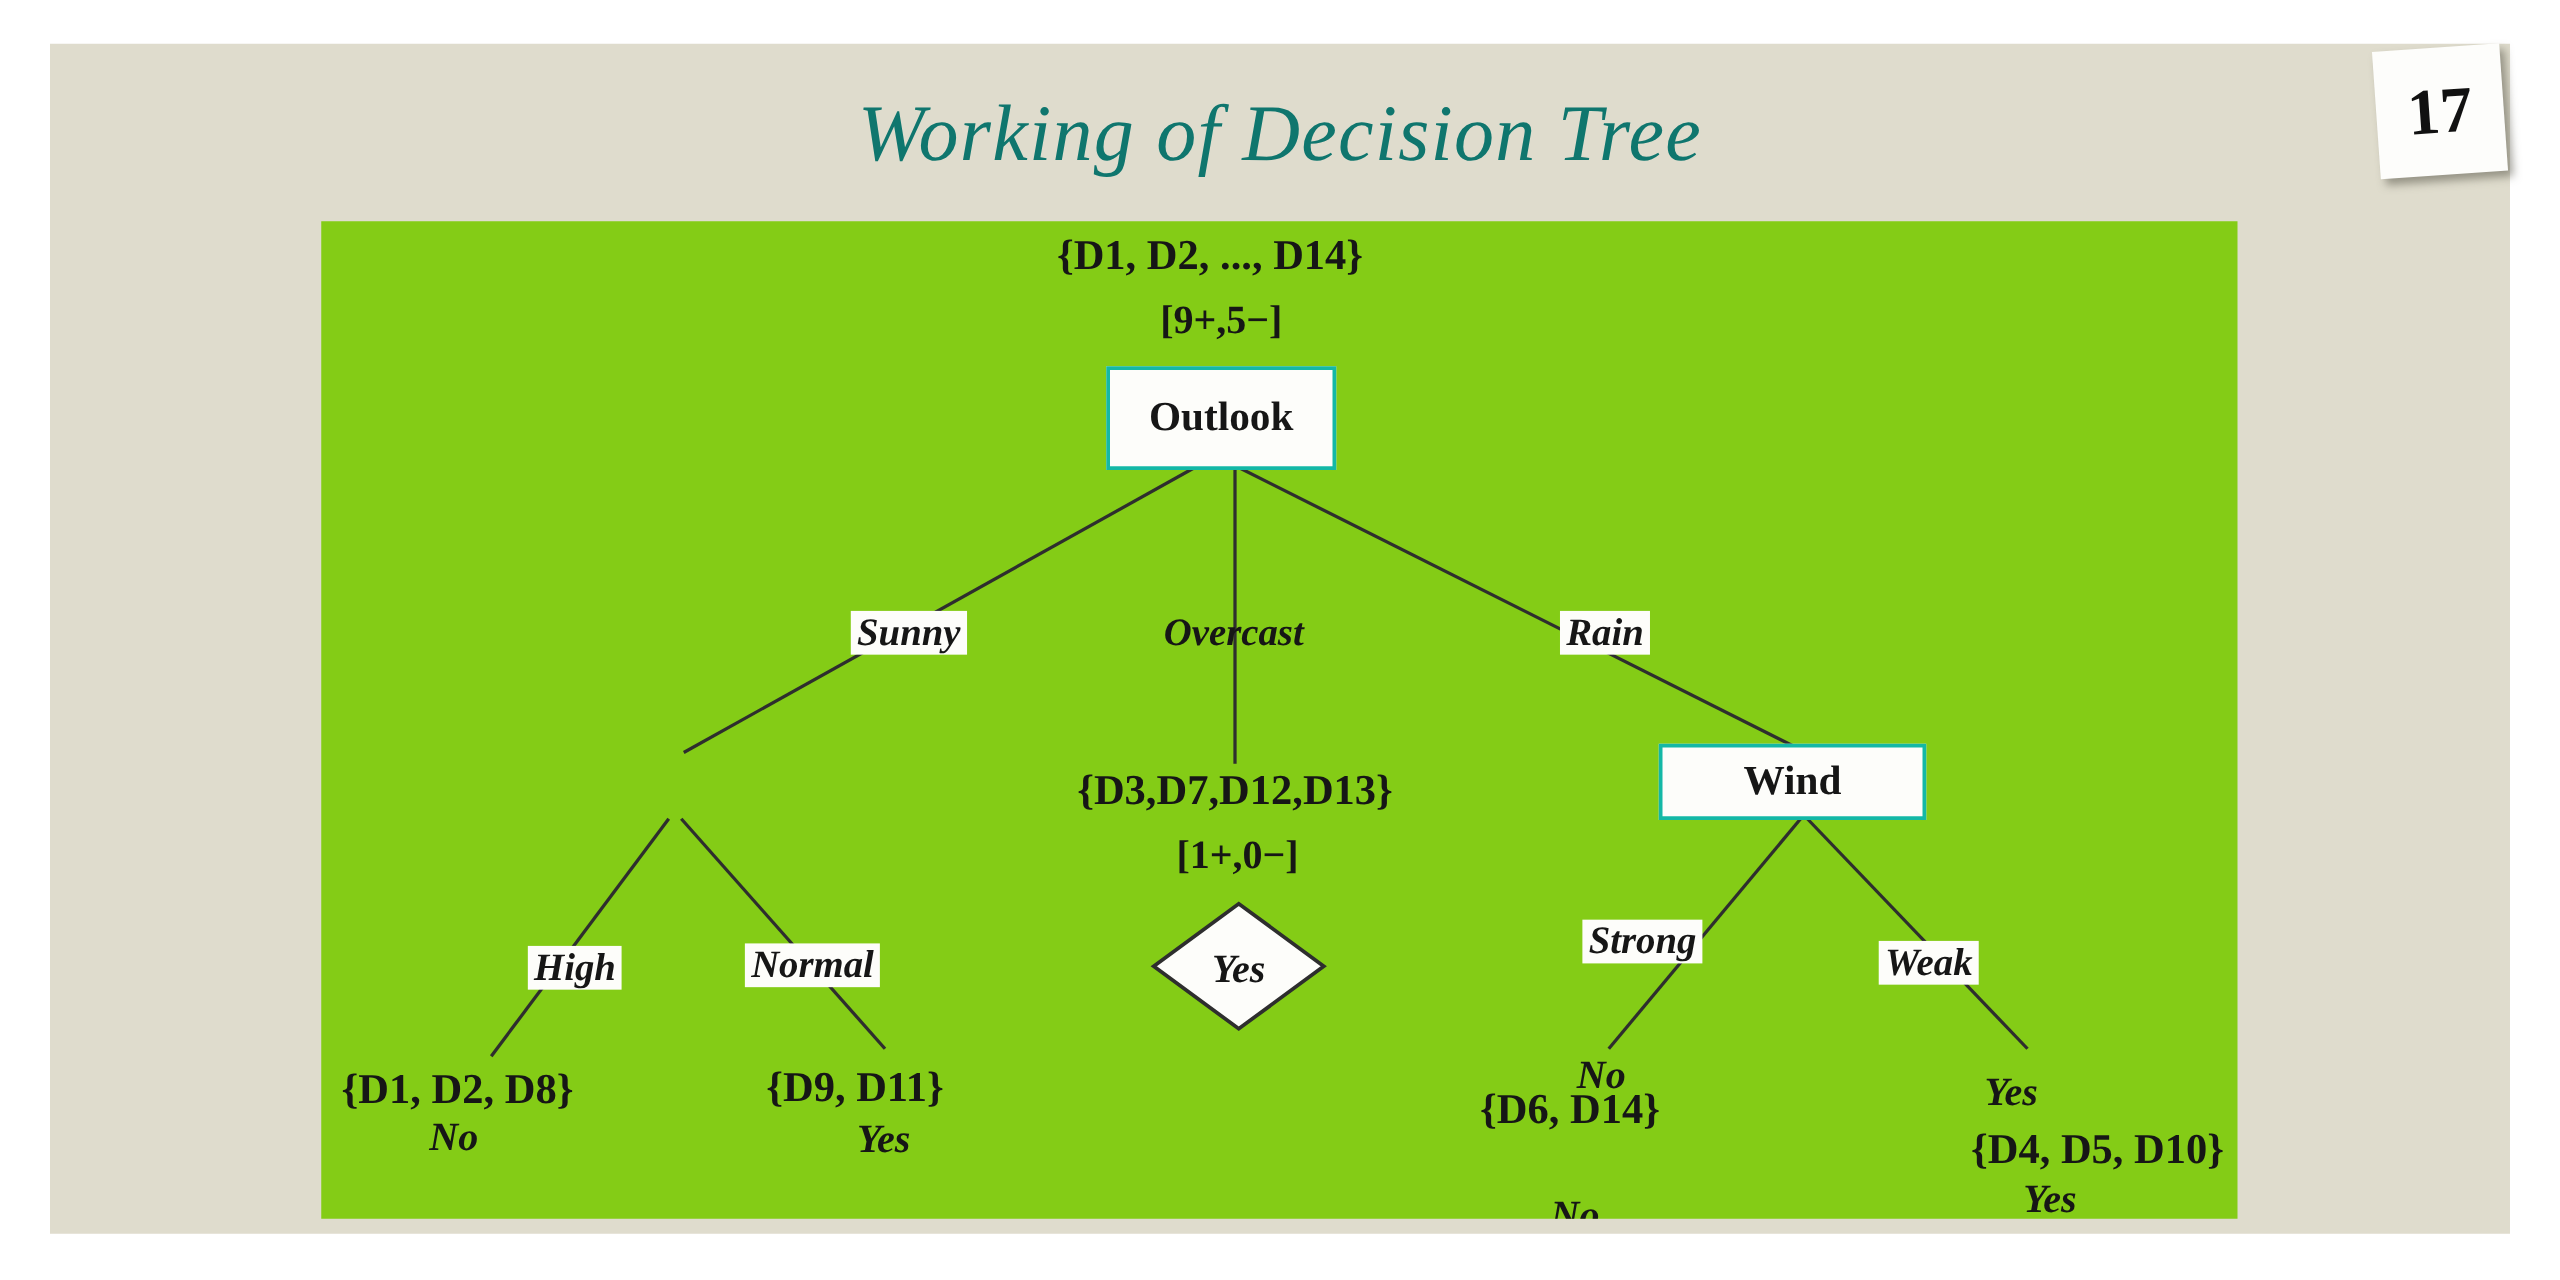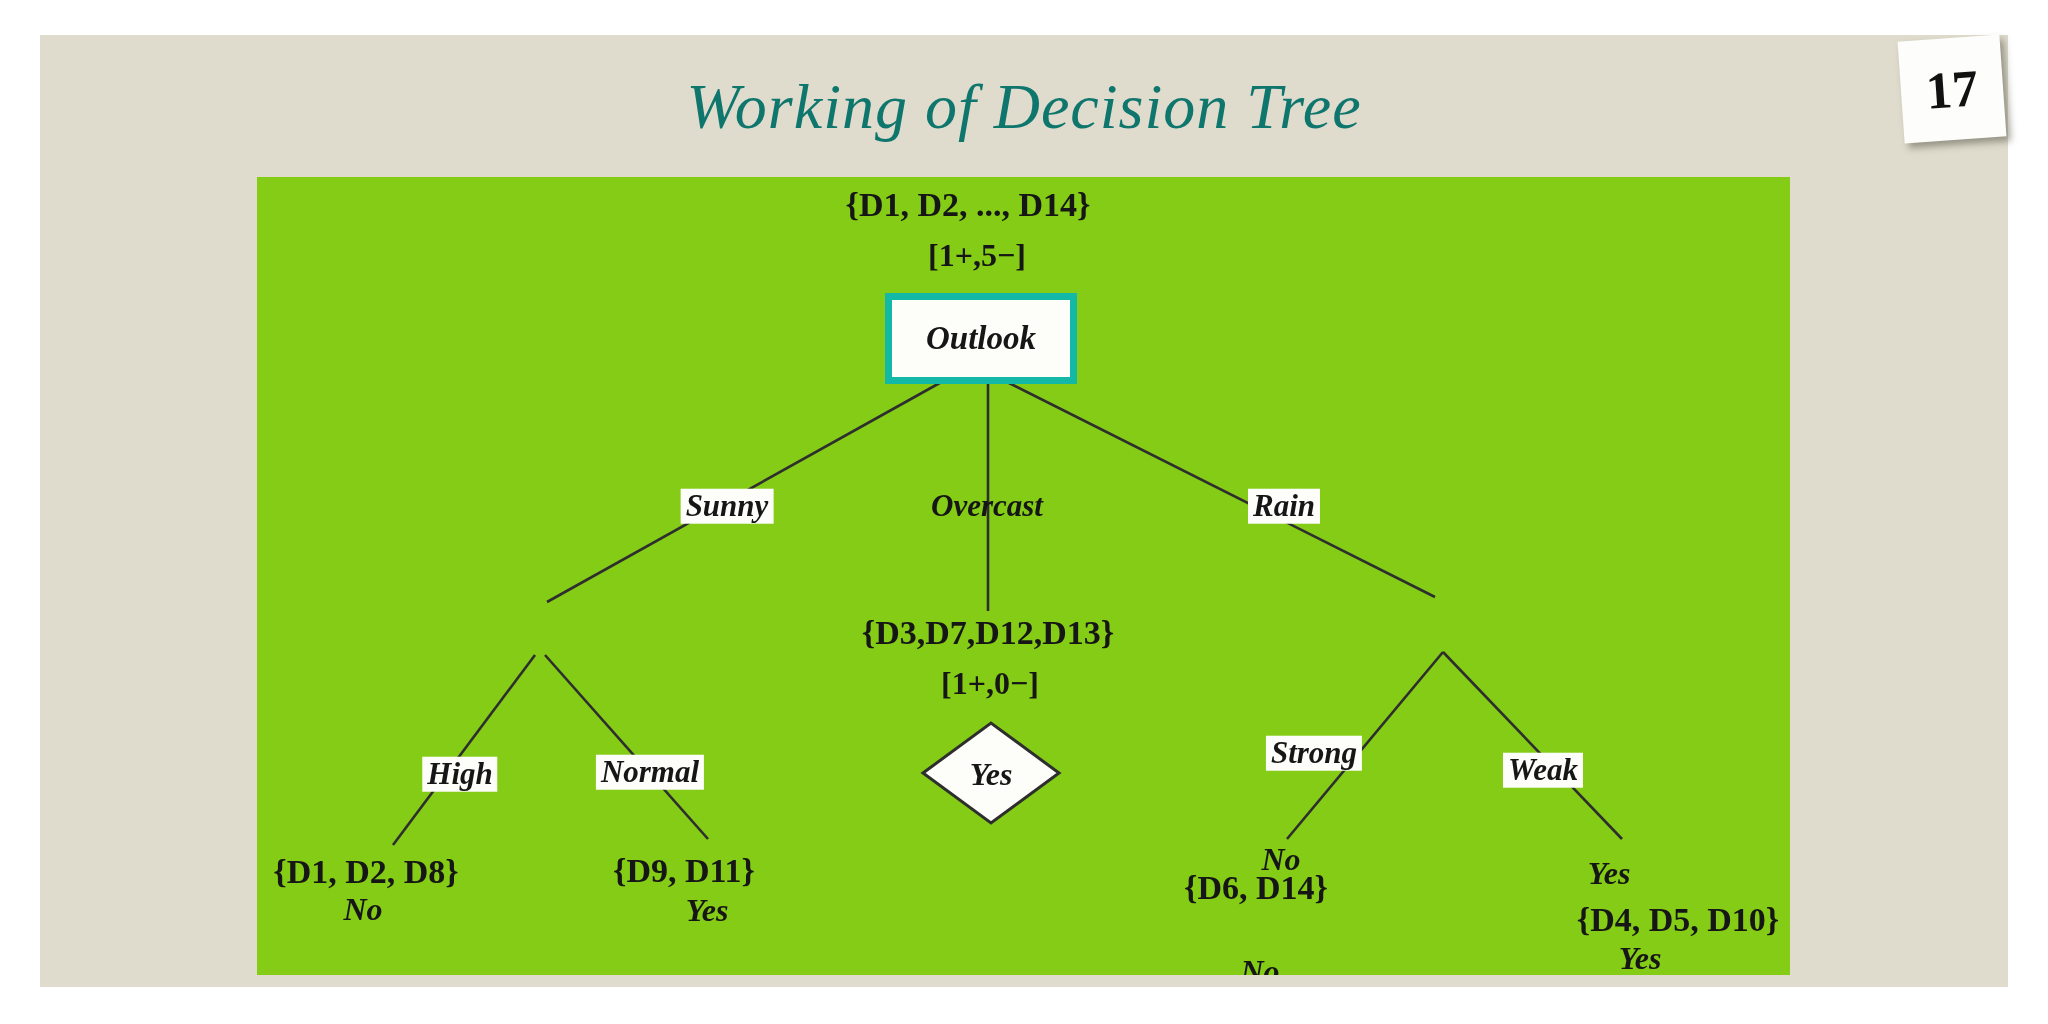--- a/index.html
+++ b/index.html
@@ -32,23 +32,23 @@
     position:absolute;transform:translate(-50%,-50%);
     white-space:nowrap;color:#161616;font-weight:bold;
     background:#fdfdfa;padding:1px 5px;line-height:1.05;
   }
   .lbl.nobg{background:transparent;padding:0;}
   .set{font-size:34px;}
   .counts{font-size:32px;}
   .branch{font-size:31px;font-style:italic;}
   .leafword{font-size:32px;font-style:italic;}
   .nodebox{
-    position:absolute;border:7px solid #14b8a6;background:#fdfdfa;
+    position:absolute;border:3px solid #14b8a6;background:#fdfdfa;
     display:flex;align-items:center;justify-content:center;
-    font-weight:bold;font-style:italic;color:#161616;
+    font-weight:bold;color:#161616;
   }
   .nb-outlook{left:628px;top:116px;width:178px;height:77px;font-size:33px;}
   .nb-humidity{left:173px;top:425px;width:210px;height:51px;font-size:34px;}
   .nb-wind{left:1070px;top:418px;width:208px;height:55px;font-size:33px;}
 </style>
 </head>
 <body>
 
 <div class="slide"></div>
 
@@ -67,30 +67,33 @@
       <line x1="726" y1="193" x2="1178" y2="420"></line>
       <line x1="278" y1="478" x2="136" y2="668"></line>
       <line x1="288" y1="478" x2="451" y2="662"></line>
       <line x1="1186" y1="475" x2="1030" y2="662"></line>
       <line x1="1186" y1="475" x2="1365" y2="662"></line>
       <polygon points="666,596 734,546 802,596 734,646" fill="#fdfdfa" stroke-width="3"></polygon>
     </g>
   </svg>
 
   <div class="lbl set nobg" style="left:711px;top:28px;">{D1, D2, ..., D14}</div>
-  <div class="lbl counts nobg" style="left:720px;top:79px;">[1+,5−]</div>
+  <div class="lbl counts nobg" style="left:720px;top:79px;">[9+,5−]</div>
 
   <div class="nodebox nb-outlook">
     <span>Outlook</span>
   </div>
 
   <div class="lbl branch" style="left:470px;top:329px;">Sunny</div>
   <div class="lbl branch nobg" style="left:730px;top:329px;">Overcast</div>
   <div class="lbl branch" style="left:1027px;top:329px;">Rain</div>
 
+  <div class="nodebox nb-wind">
+    <span>Wind</span>
+  </div>
 
   <div class="lbl set nobg" style="left:731px;top:456px;">{D3,D7,D12,D13}</div>
   <div class="lbl counts nobg" style="left:733px;top:507px;">[1+,0−]</div>
   <div class="lbl leafword nobg" style="left:734px;top:598px;">Yes</div>
 
   <div class="lbl branch" style="left:203px;top:597px;">High</div>
   <div class="lbl branch" style="left:393px;top:595px;">Normal</div>
   <div class="lbl branch" style="left:1057px;top:576px;">Strong</div>
   <div class="lbl branch" style="left:1286px;top:593px;">Weak</div>
 

